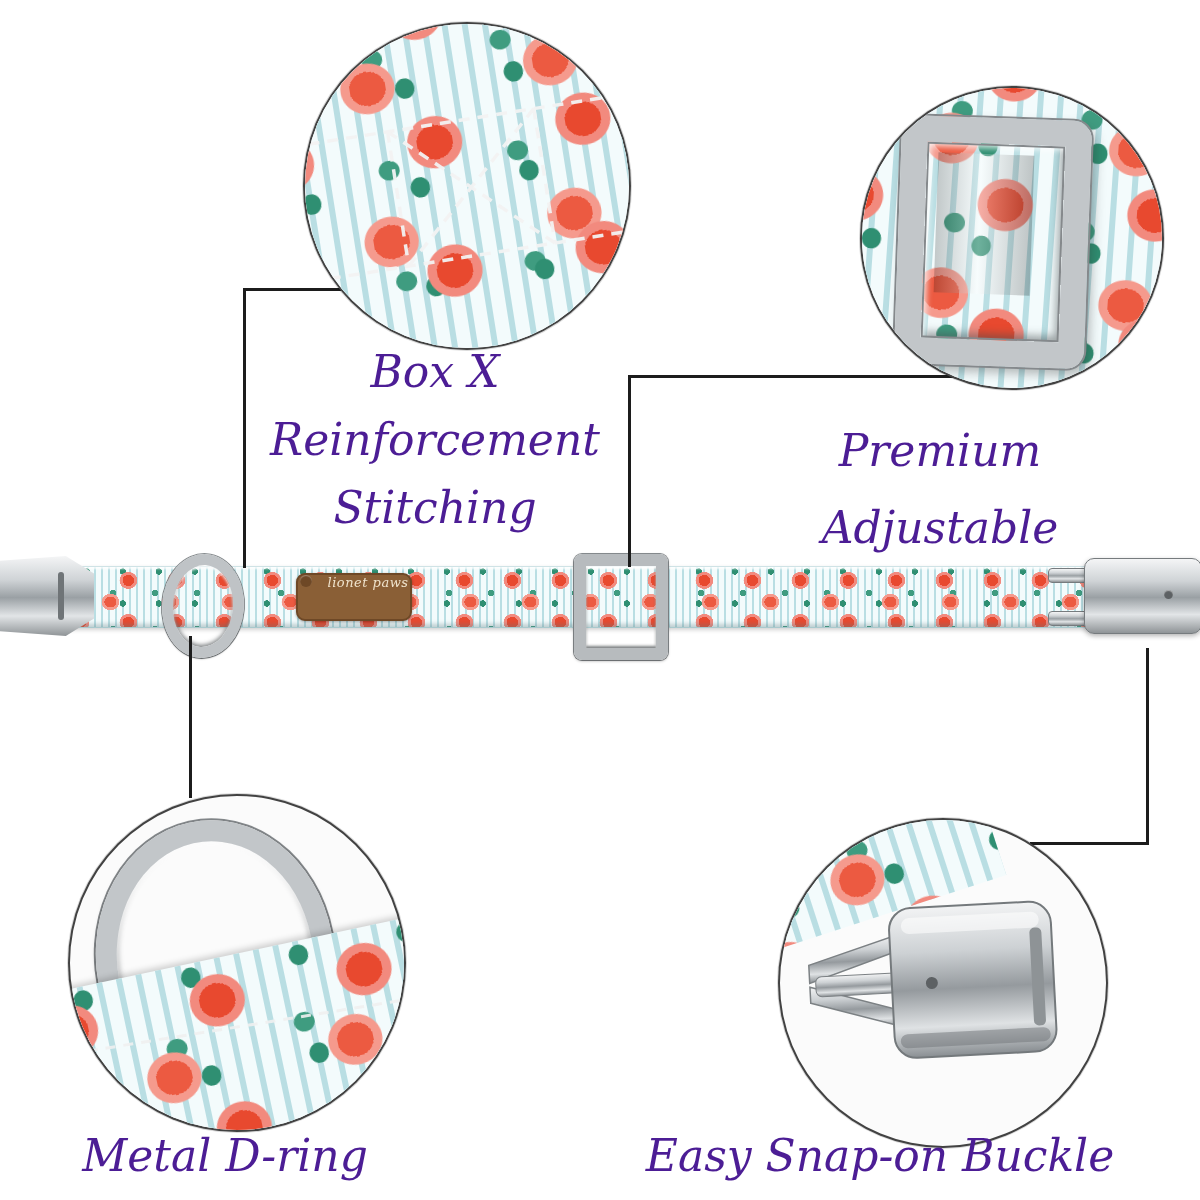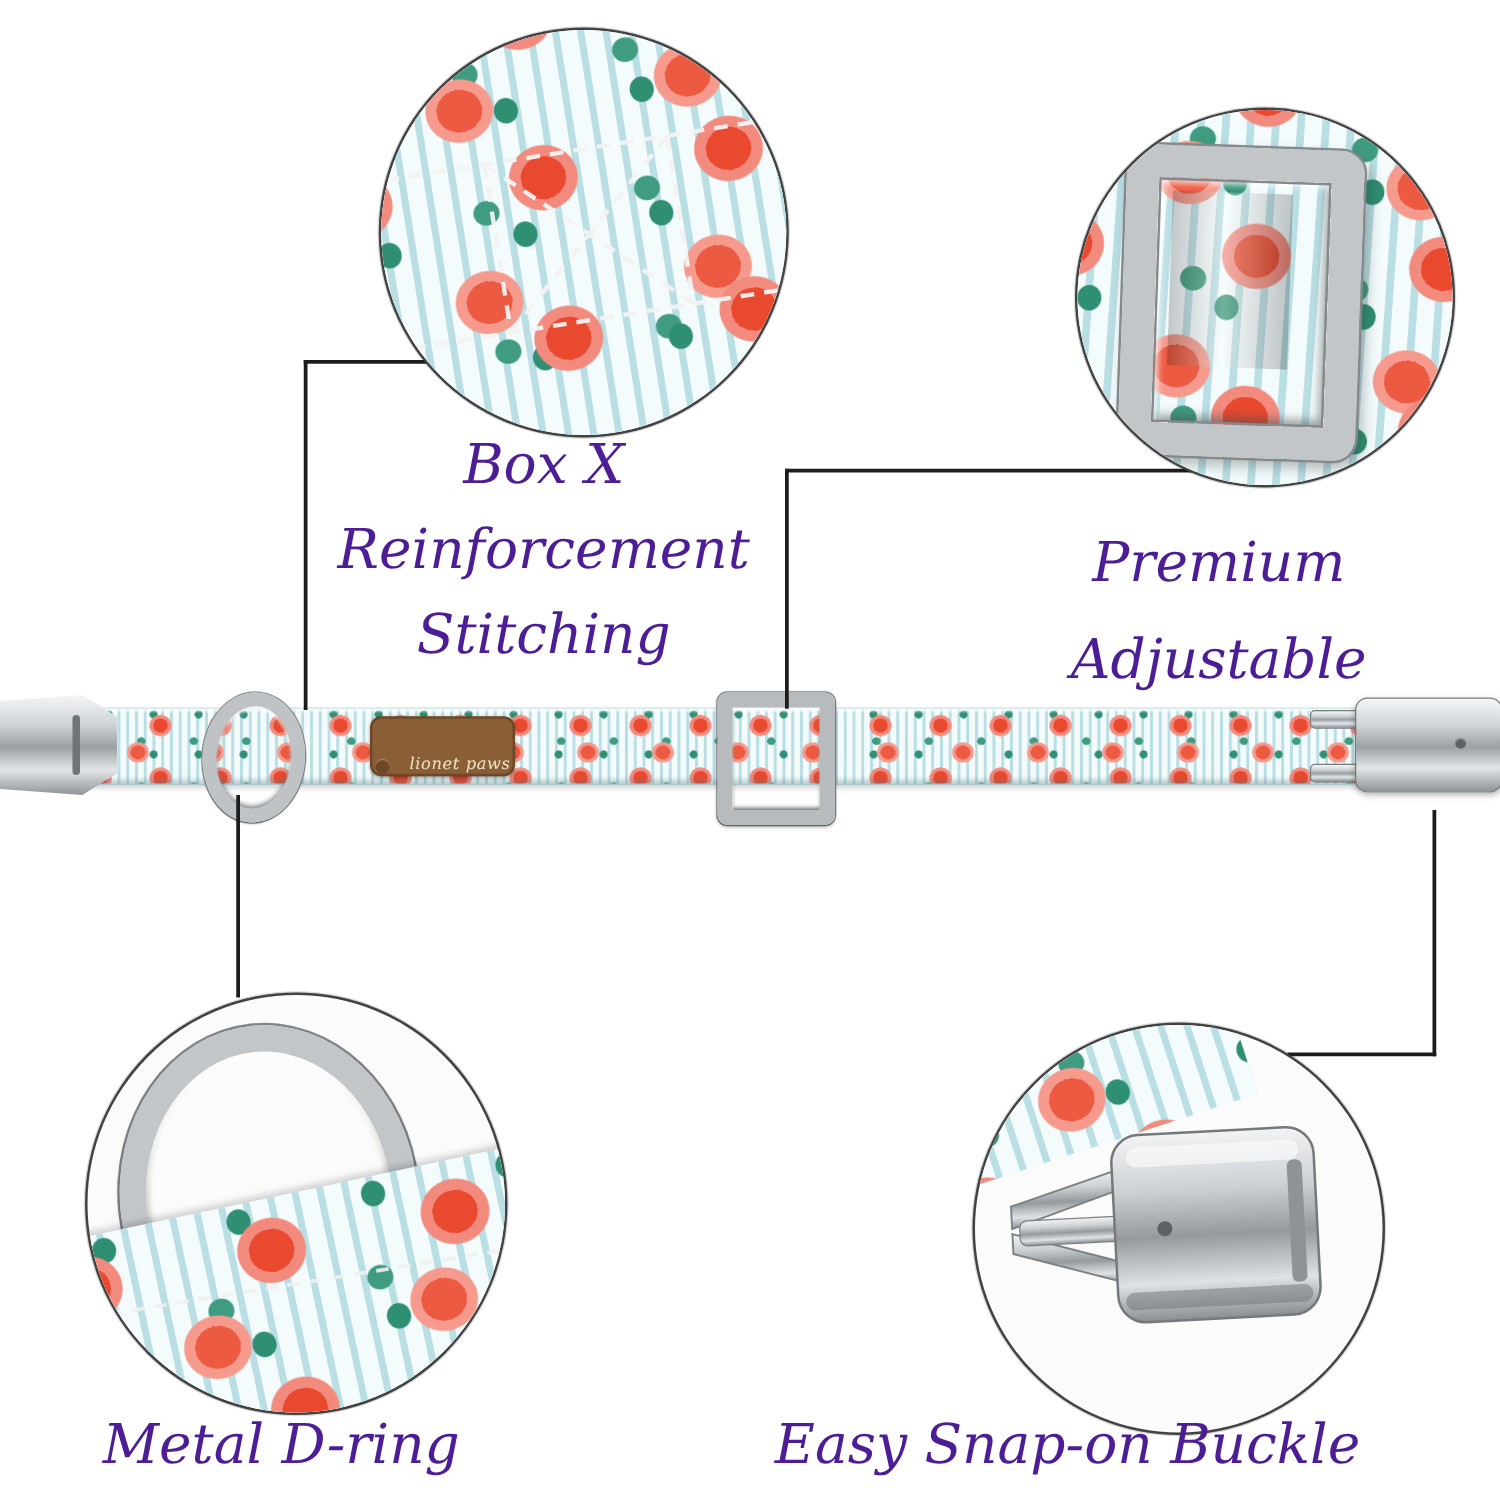--- a/index.html
+++ b/index.html
@@ -51,21 +51,21 @@
   #buckle-left-slot{left:58px;top:572px;width:6px;height:48px;background:#6f7477;border-radius:3px;}
   #d-ring{
     left:162px;top:554px;width:60px;height:82px;border-radius:50%;
     border:11px solid #bfc3c6;
     box-shadow:inset 0 2px 3px rgba(255,255,255,.85), inset 0 -2px 4px rgba(90,95,98,.8),
                0 1px 2px rgba(0,0,0,.35), 0 0 0 1px #8b9093;
     transform:rotate(4deg);
   }
   #brand-tag{
     left:296px;top:573px;width:112px;height:44px;background:#8a5f36;border:2px solid #6e4826;border-radius:9px;
-    color:#efe3cd;font-size:13px;letter-spacing:.5px;display:flex;align-items:flex-end;justify-content:center;gap:16px;
+    color:#efe3cd;font-size:13px;letter-spacing:.5px;display:flex;align-items:flex-start;justify-content:center;gap:16px;
     box-shadow:0 1px 3px rgba(0,0,0,.35);font-style:italic;
   }
   .paw-badge{width:12px;height:12px;border-radius:50%;background:#6e4826;box-shadow:inset 0 1px 1px rgba(255,255,255,.35);}
   #slide-adjuster{
     left:574px;top:554px;width:70px;height:82px;border:12px solid #b7bbbe;border-radius:8px;
     box-shadow:inset 0 2px 2px rgba(255,255,255,.85), inset 0 -2px 3px rgba(90,95,98,.8),
                0 1px 3px rgba(0,0,0,.35), 0 0 0 1px #8b9093;
   }
   #buckle-right{
     left:1084px;top:558px;width:116px;height:74px;border-radius:10px;
@@ -109,23 +109,23 @@
                0 2px 4px rgba(0,0,0,.35), 0 0 0 2px #85898c;
     transform:rotate(-6deg);
   }
   #snap-fabric{left:-70px;top:-48px;width:280px;height:150px;transform:rotate(-18deg);}
 
   
   .caption{
     font-style:italic;color:#4c1d95;font-size:44px;text-align:center;line-height:1.55;
   }
   #label-stitching{left:205px;top:338px;width:460px;}
-  #label-roll{left:760px;top:412px;width:430px;line-height:1.75;}
+  #label-roll{left:725px;top:412px;width:430px;line-height:1.75;}
   #label-dring{left:55px;top:1122px;width:340px;}
-  #label-snap{left:584px;top:1122px;width:540px;}
+  #label-snap{left:610px;top:1122px;width:540px;}
 </style>
 </head>
 <body>
 
 <div id="canvas">
 
   <div>
     <div id="strap" class="abs floral"></div>
 
     <div id="buckle-left" class="abs metal"></div>

